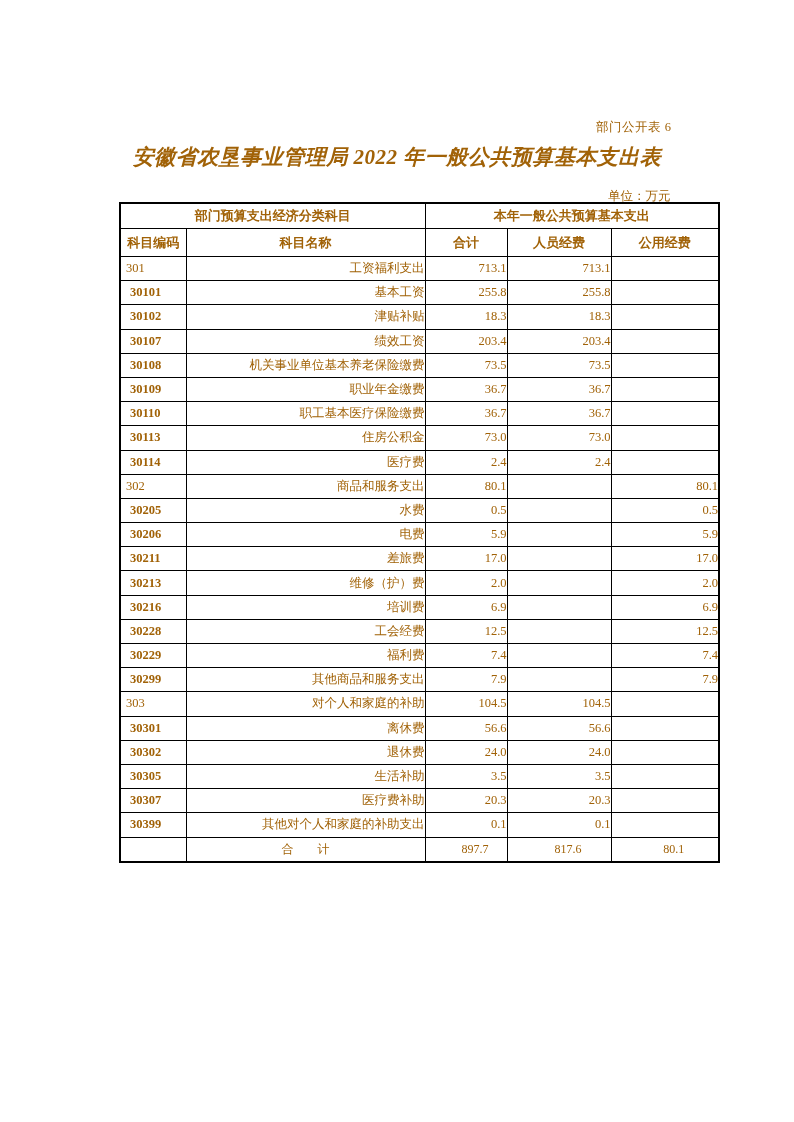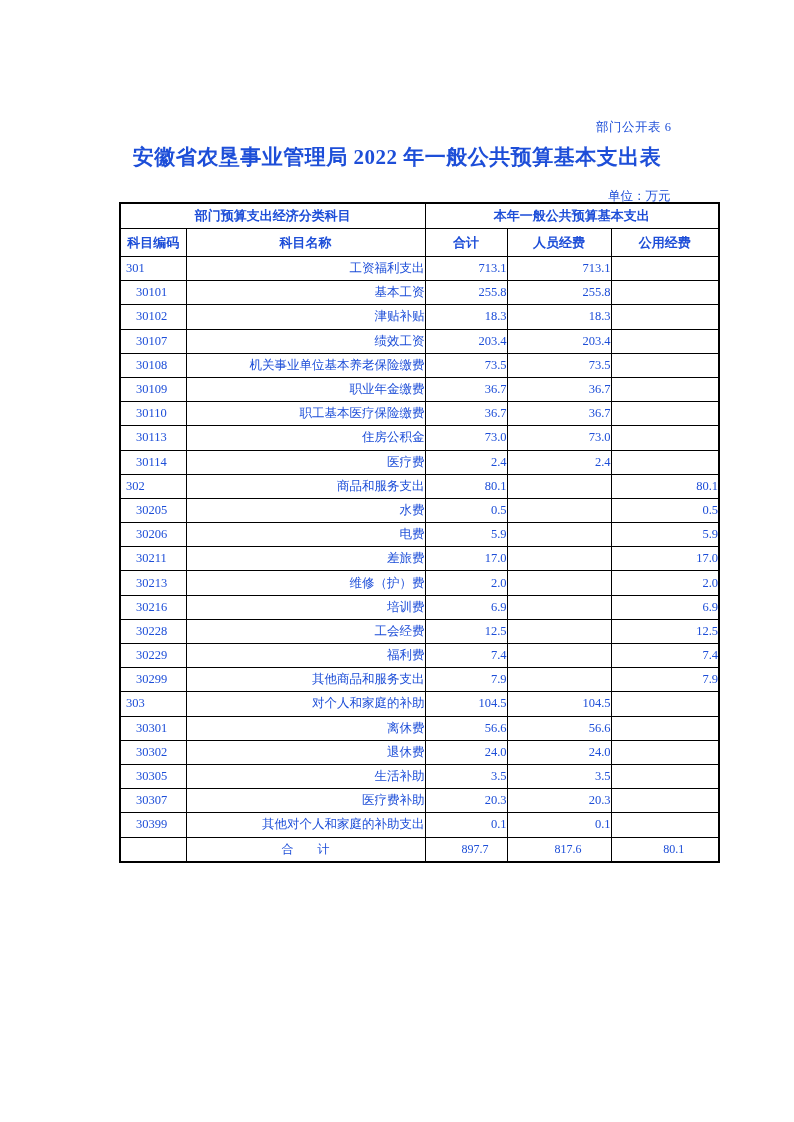--- a/index.html
+++ b/index.html
@@ -5,21 +5,21 @@
   html, body {
     margin: 0;
     padding: 0;
     background: #ffffff;
   }
   .page {
     position: relative;
     width: 794px;
     height: 1010px;
     background: #ffffff;
-    color: #1d4ed8;
+    color: #a16207;
     font-family: "Liberation Serif", "DejaVu Serif", serif;
     overflow: hidden;
   }
   .corner-label {
     position: absolute;
     top: 119px;
     left: 596px;
     font-size: 12.5px;
     letter-spacing: 0.5px;
     white-space: nowrap;
@@ -27,20 +27,21 @@
   .doc-title {
     position: absolute;
     top: 143px;
     left: 0;
     width: 794px;
     text-align: center;
     font-size: 21px;
     font-weight: bold;
     letter-spacing: 0.5px;
     white-space: nowrap;
+    font-style: italic;
   }
   .unit-label {
     position: absolute;
     top: 180px;
     left: 608px;
     font-size: 12.5px;
     white-space: nowrap;
     margin-top: 8px;
   }
   table.budget-table {
@@ -71,21 +72,21 @@
     height: 27px;
     font-size: 13px;
     font-weight: bold;
     text-align: center;
   }
   .data-row td { height: 23.2px; }
   .code-cell { text-align: left; }
   .name-cell { text-align: right; }
   .num-cell  { text-align: right; padding-right: 7px; }
   tr.parent .code-cell { padding-left: 5px;  }
-  tr.child  .code-cell { padding-left: 15px; }
+  tr.child  .code-cell { padding-left: 9px; font-weight: bold; }
   tr.parent .name-cell { padding-left: 11px; }
   tr.child  .name-cell { padding-left: 31px; }
   .total-row td {
     height: 23px;
     font-weight: normal;
     font-size: 12px;
   }
   .total-row .label-cell { text-align: center; }
   .total-row .num-cell   { text-align: center; padding-right: 0; padding-left: 18px; }
   .page-number {

